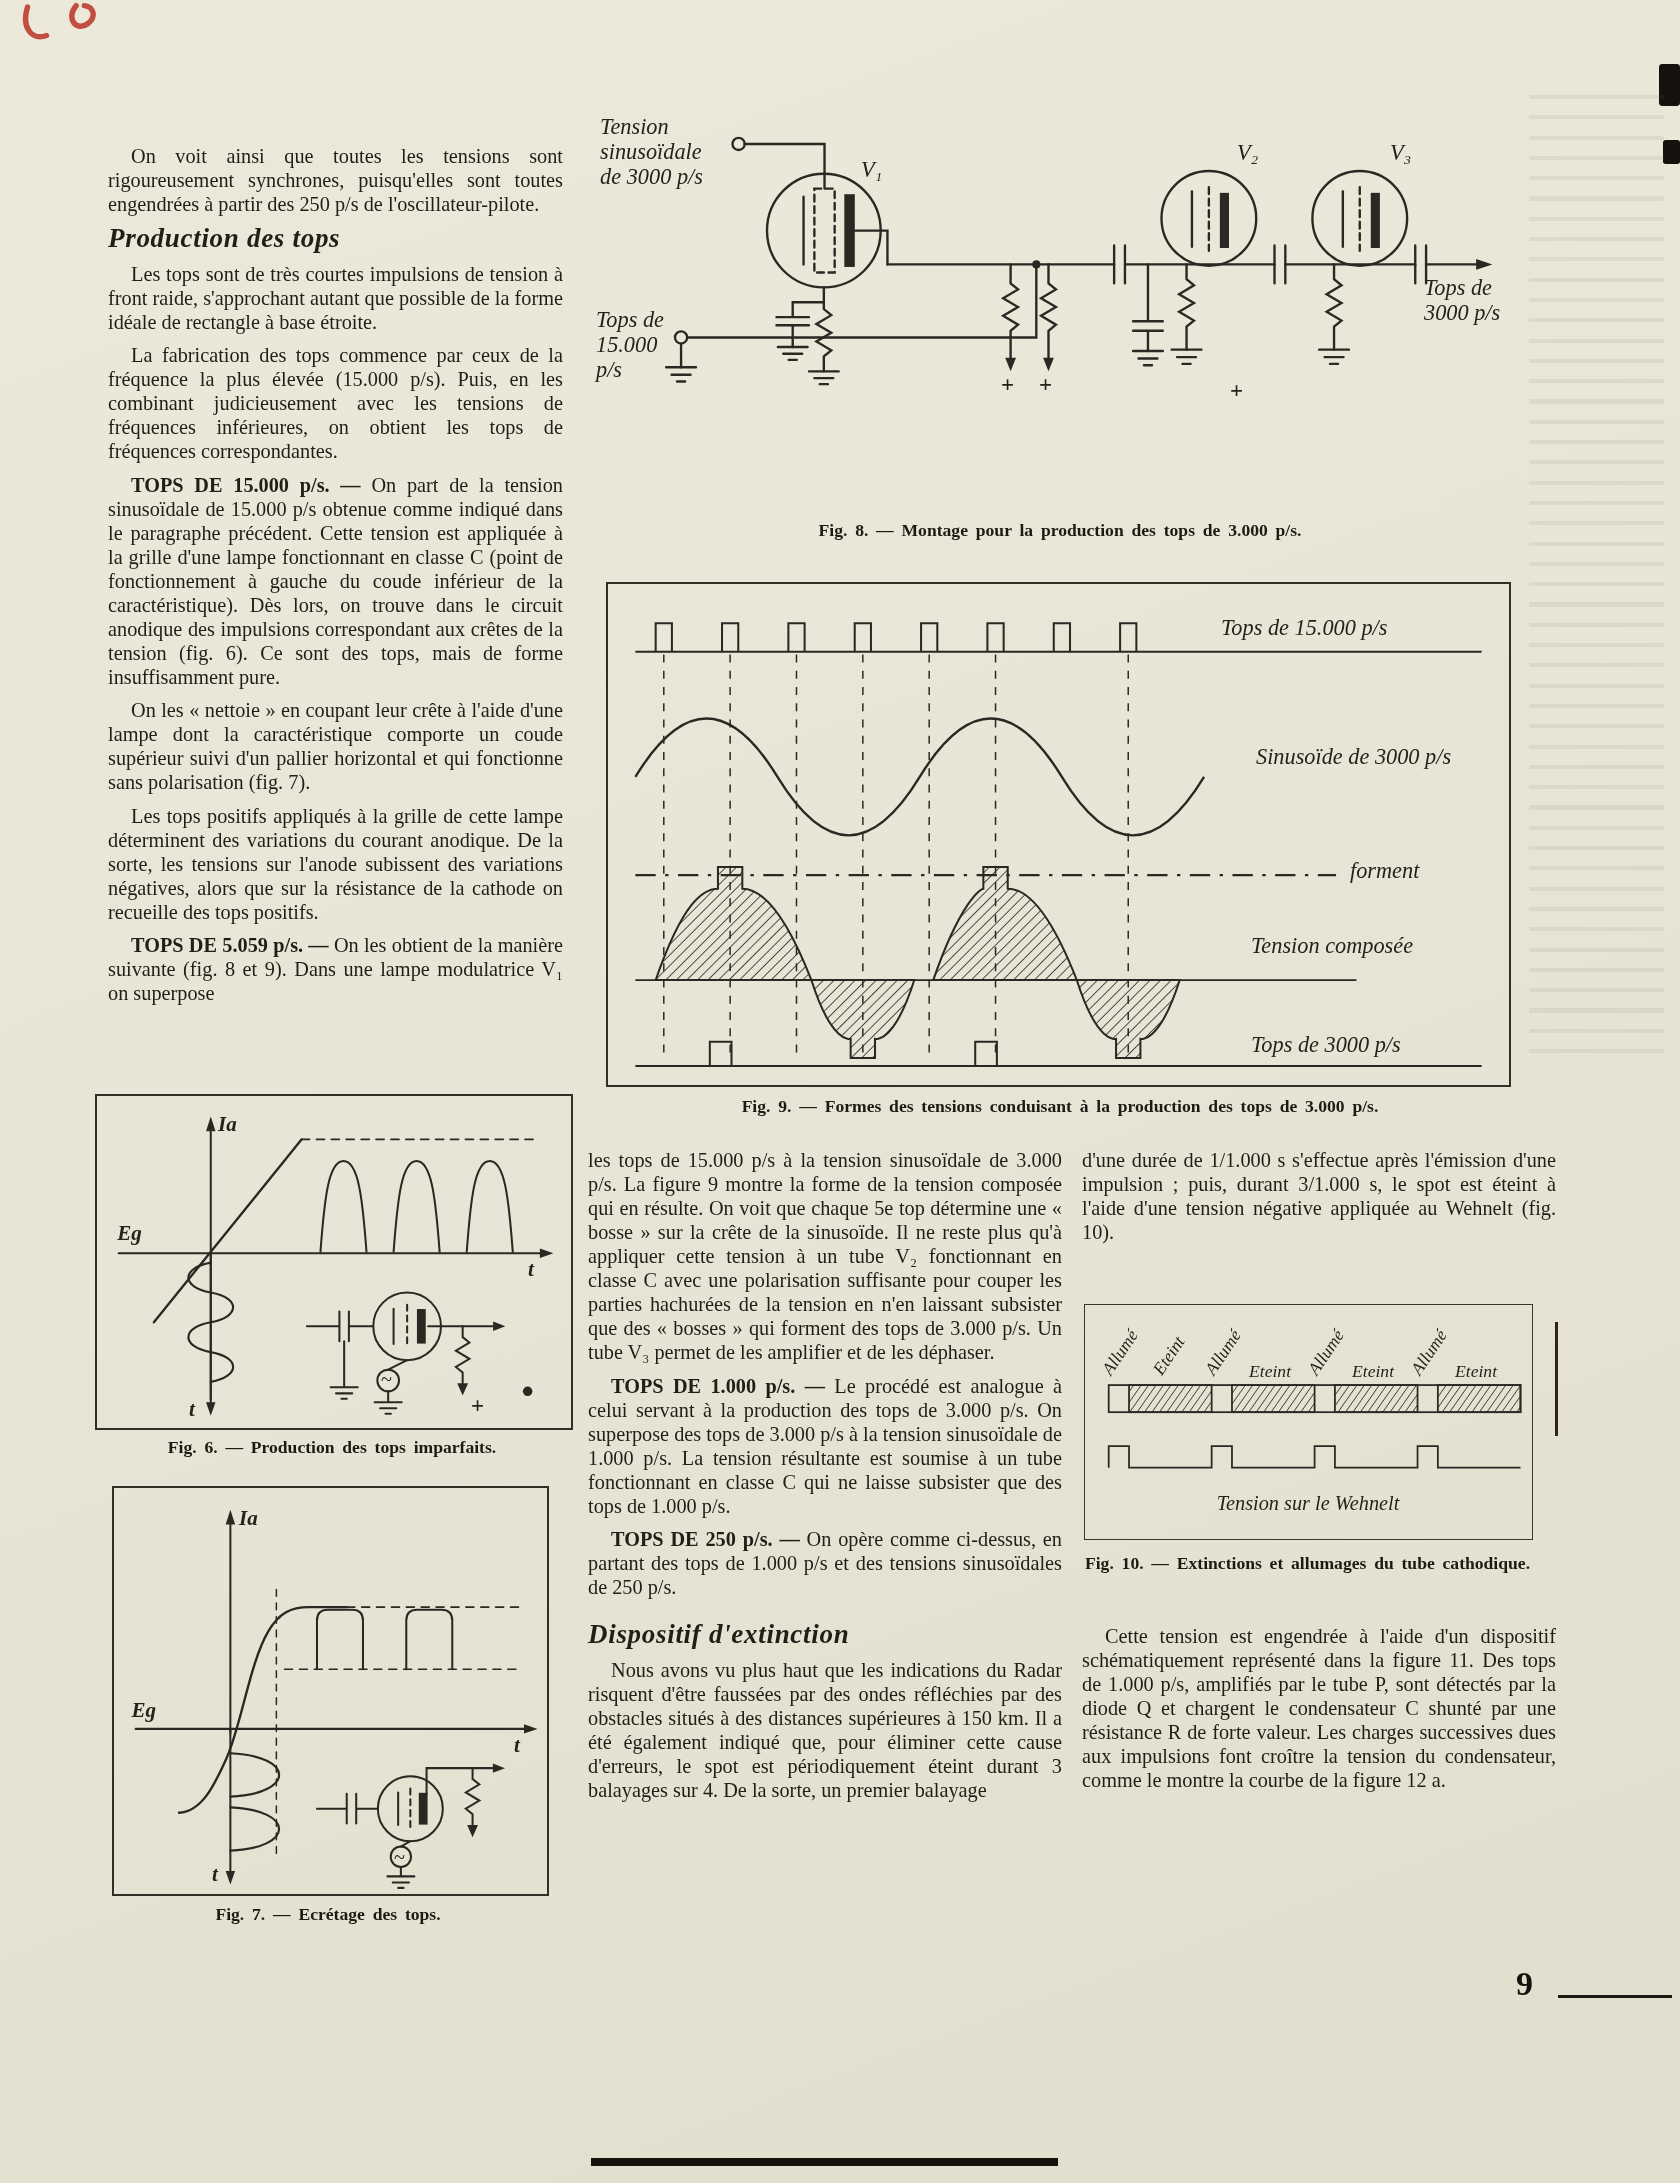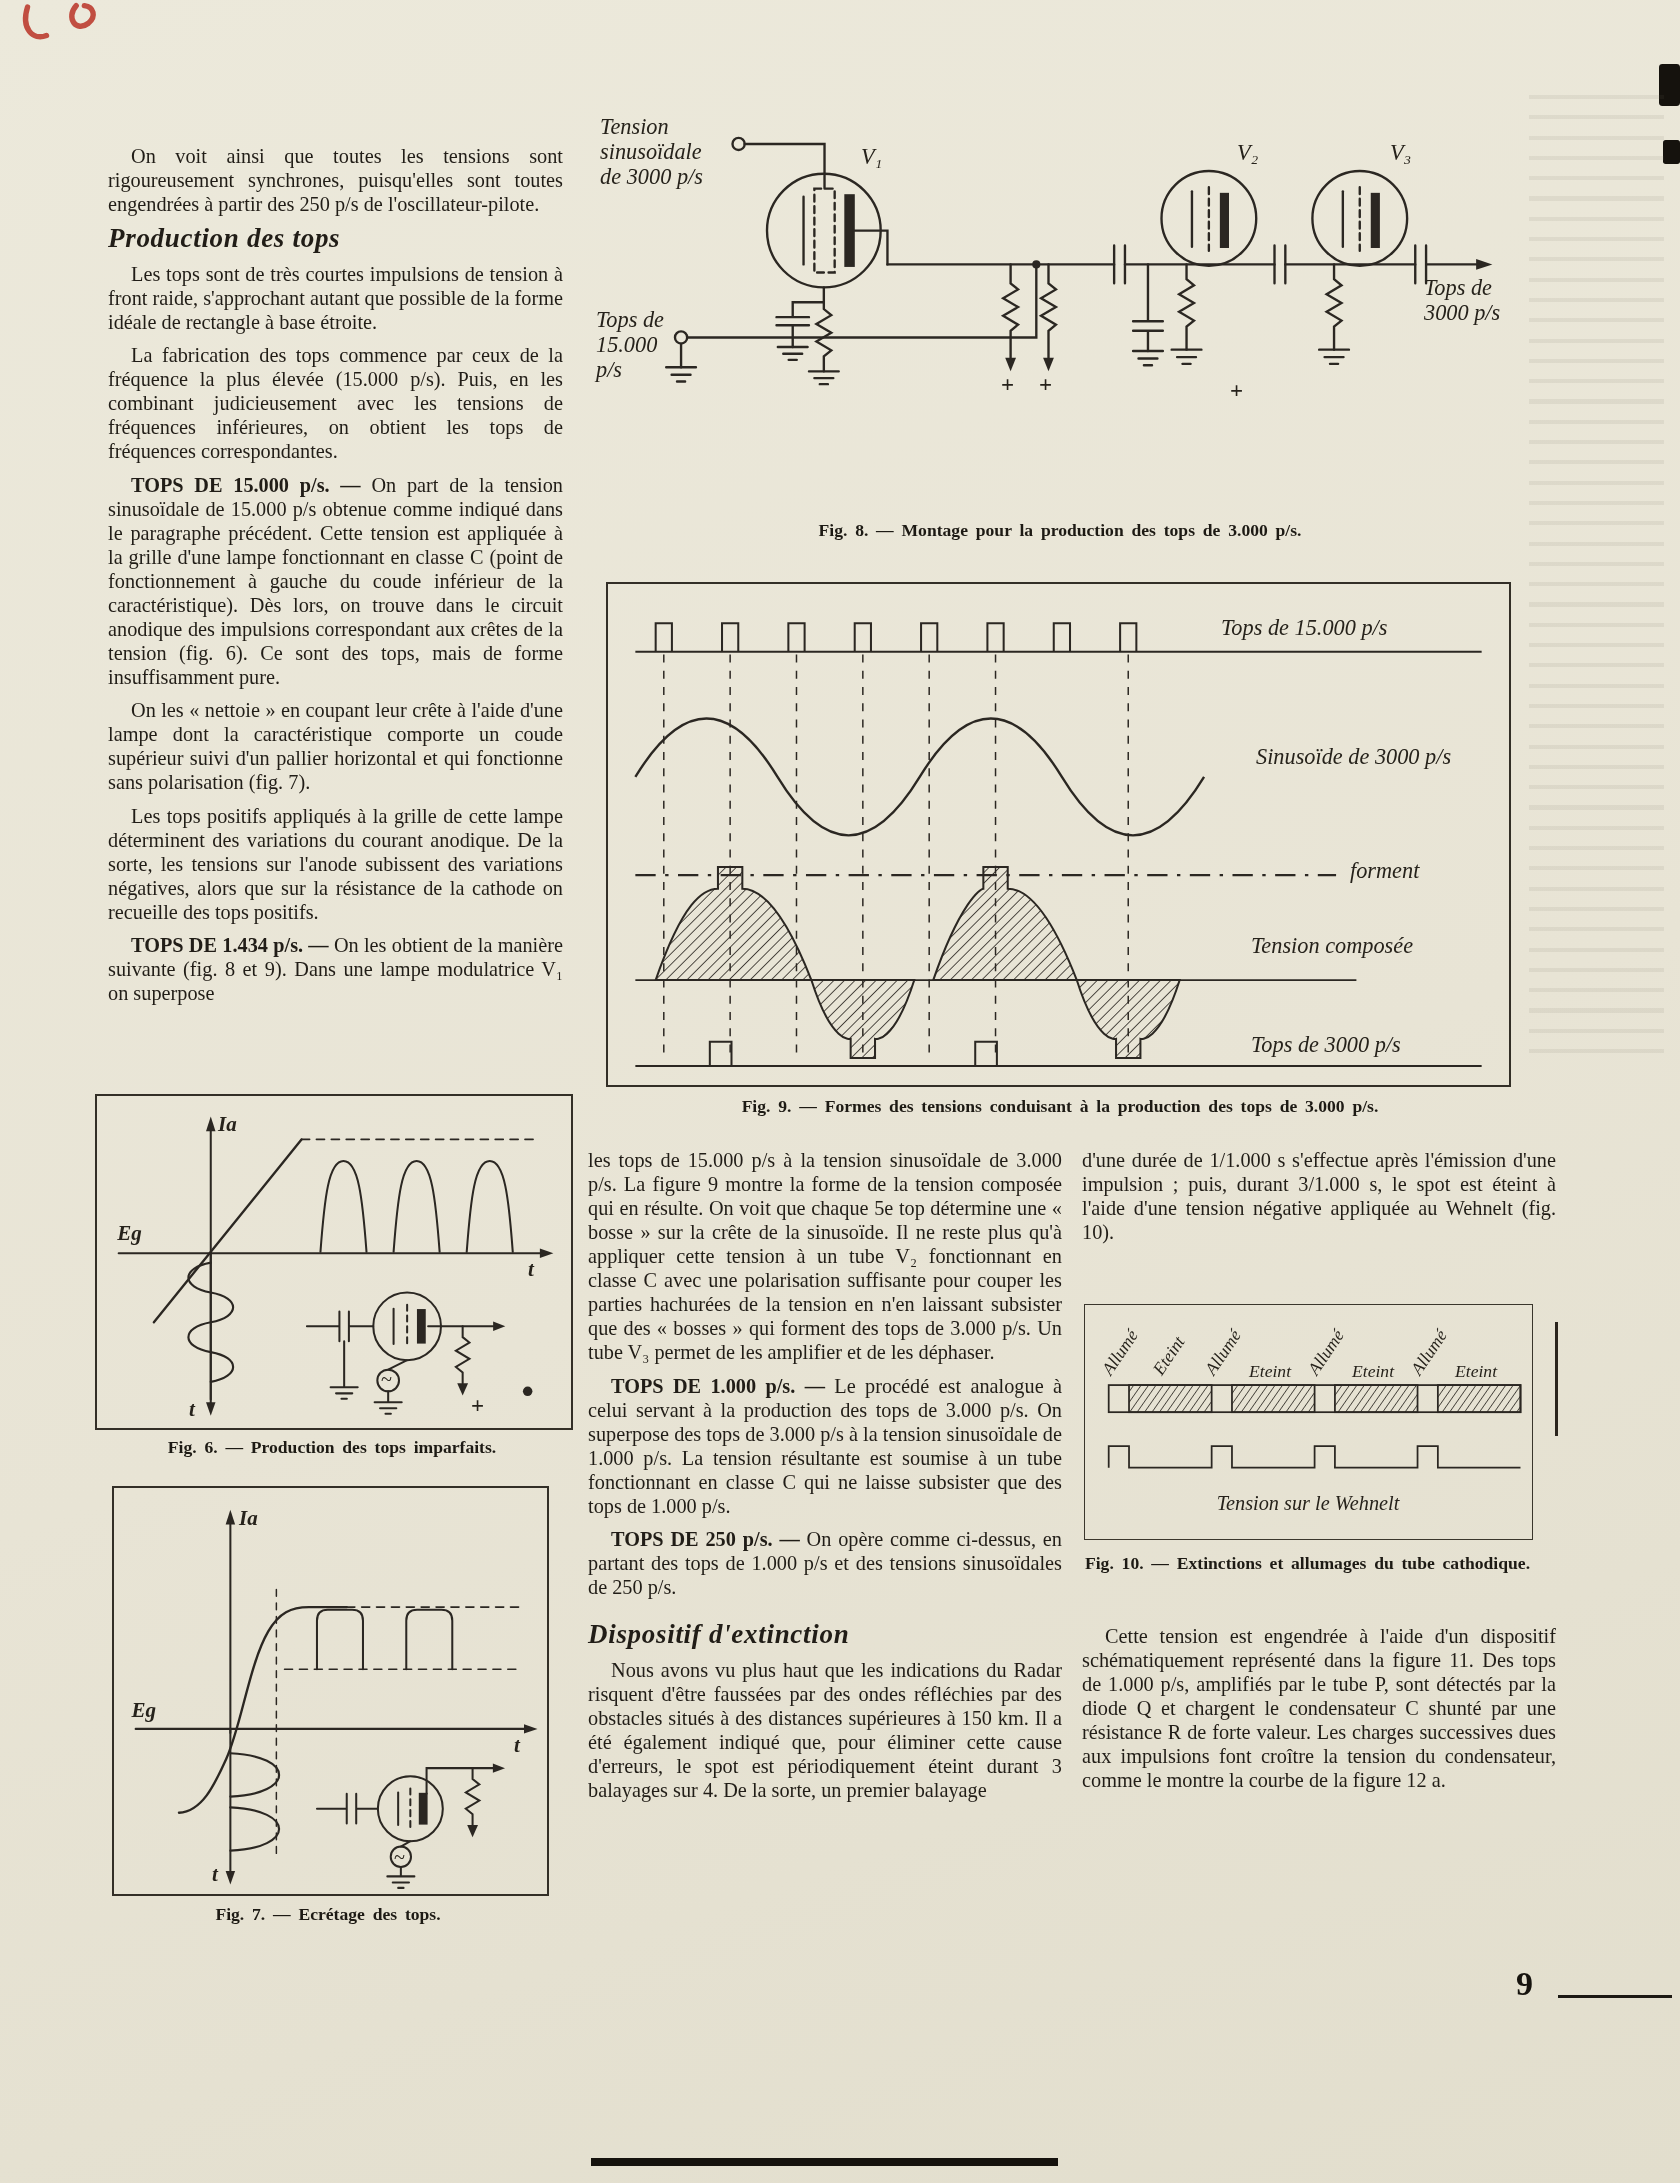--- a/index.html
+++ b/index.html
@@ -45,21 +45,21 @@
   <div class="ghost" style="left:1529px;top:95px;width:135px;height:968px;"></div>
 
   <div class="col" style="left:108px;top:100px;width:455px;margin-top:44px;">
     <p>On voit ainsi que toutes les tensions sont rigoureusement synchrones, puisqu'elles sont toutes engendrées à partir des 250 p/s de l'oscillateur-pilote.</p>
     <h2 class="section">Production des tops</h2>
     <p>Les tops sont de très courtes impulsions de tension à front raide, s'approchant autant que possible de la forme idéale de rectangle à base étroite.</p>
     <p>La fabrication des tops commence par ceux de la fréquence la plus élevée (15.000 p/s). Puis, en les combinant judicieusement avec les tensions de fréquences inférieures, on obtient les tops de fréquences correspondantes.</p>
     <p><span class="lead">TOPS DE 15.000 p/s. —</span> <span>On part de la tension sinusoïdale de 15.000 p/s obtenue comme indiqué dans le paragraphe précédent. Cette tension est appliquée à la grille d'une lampe fonctionnant en classe C (point de fonctionnement à gauche du coude inférieur de la caractéristique). Dès lors, on trouve dans le circuit anodique des impulsions correspondant aux crêtes de la tension (fig. 6). Ce sont des tops, mais de forme insuffisamment pure.</span></p>
     <p>On les « nettoie » en coupant leur crête à l'aide d'une lampe dont la caractéristique comporte un coude supérieur suivi d'un pallier horizontal et qui fonctionne sans polarisation (fig. 7).</p>
     <p>Les tops positifs appliqués à la grille de cette lampe déterminent des variations du courant anodique. De la sorte, les tensions sur l'anode subissent des variations négatives, alors que sur la résistance de la cathode on recueille des tops positifs.</p>
-    <p><span class="lead">TOPS DE 1.434 p/s. —</span> <span>On les obtient de la manière suivante (fig. 8 et 9). Dans une lampe modulatrice V₁ on superpose</span></p>
+    <p><span class="lead">TOPS DE 5.059 p/s. —</span> <span>On les obtient de la manière suivante (fig. 8 et 9). Dans une lampe modulatrice V₁ on superpose</span></p>
   </div>
 
   <div class="figbox" style="left:596px;top:102px;width:928px;height:406px;">
     <svg width="928" height="406" viewBox="0 0 1370 600">
       <g stroke="#2b2722" stroke-width="3.5" fill="none" stroke-linecap="round">
         <circle cx="210" cy="62" r="9"></circle>
         <path d="M219 62 H337 V128"></path>
         <circle cx="336" cy="190" r="84"></circle>
         <path d="M306 140 V240"></path>
         <rect x="322" y="128" width="30" height="124" stroke-dasharray="10 7"></rect>
@@ -94,21 +94,21 @@
         <circle cx="125" cy="348" r="9"></circle>
         <path d="M134 348 H650 V240"></path>
         <circle cx="650" cy="240" r="6" fill="#2b2722" stroke="none"></circle>
         <path d="M125 357 V392"></path>
         <path d="M103 392 H147 M111 403 H139 M119 413 H131"></path>
       </g>
     </svg>
     <div class="figlabel" style="left:4.1px;top:12.2px;">Tension
 sinusoïdale
 de 3000 p/s</div>
-    <div class="figlabel" style="left:265px;top:42px;">V₁</div>
+    <div class="figlabel" style="left:265px;top:55px;">V₁</div>
     <div class="figlabel" style="left:641px;top:38px;">V₂</div>
     <div class="figlabel" style="left:794px;top:38px;">V₃</div>
     <div class="figlabel" style="left:828px;top:173px;width:102px;">Tops de
 3000 p/s</div>
     <div class="figlabel" style="left:0px;top:205px;width:88px;">Tops de
 15.000 p/s</div>
     <div class="plus" style="left:405px;top:270px;">+</div>
     <div class="plus" style="left:443px;top:270px;">+</div>
     <div class="plus" style="left:634px;top:276px;">+</div>
   </div>

